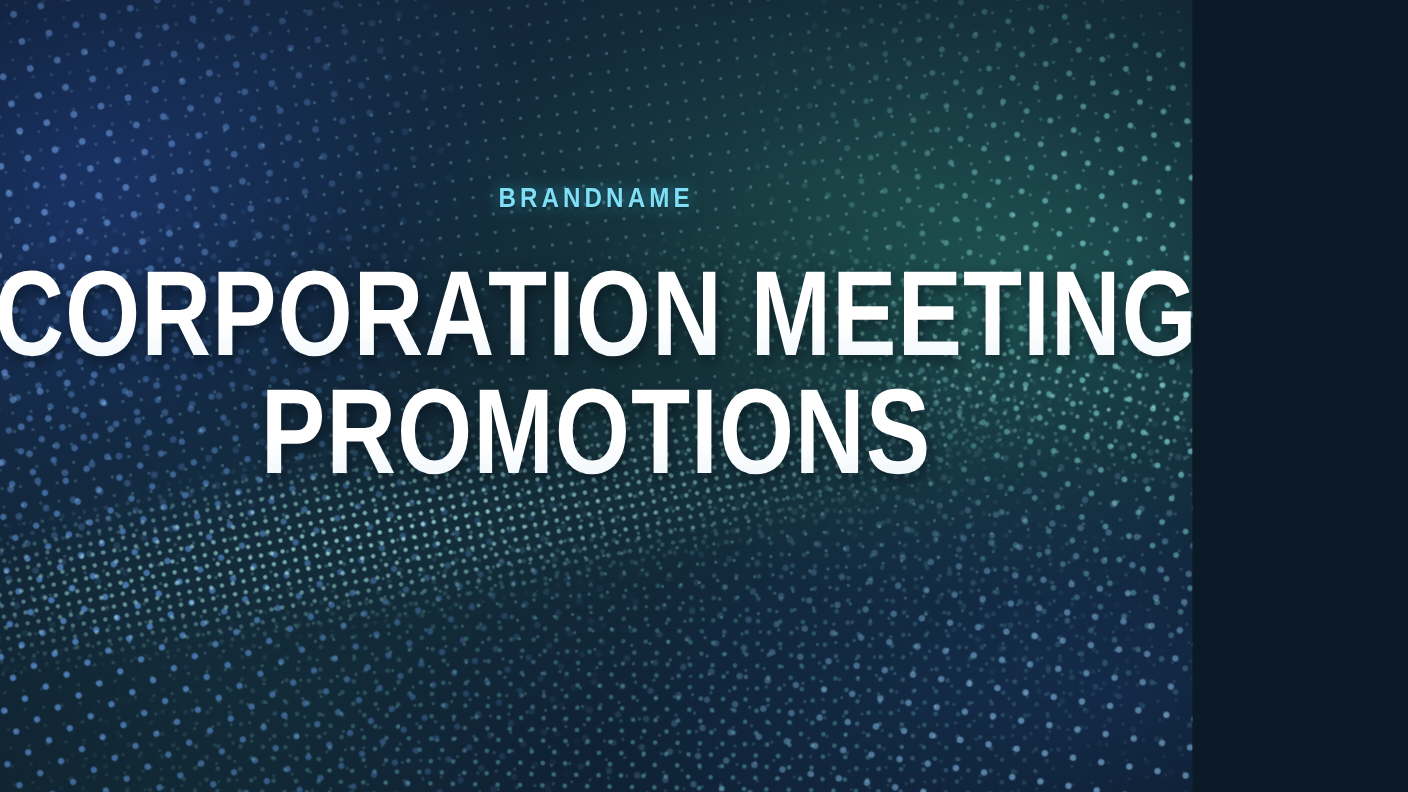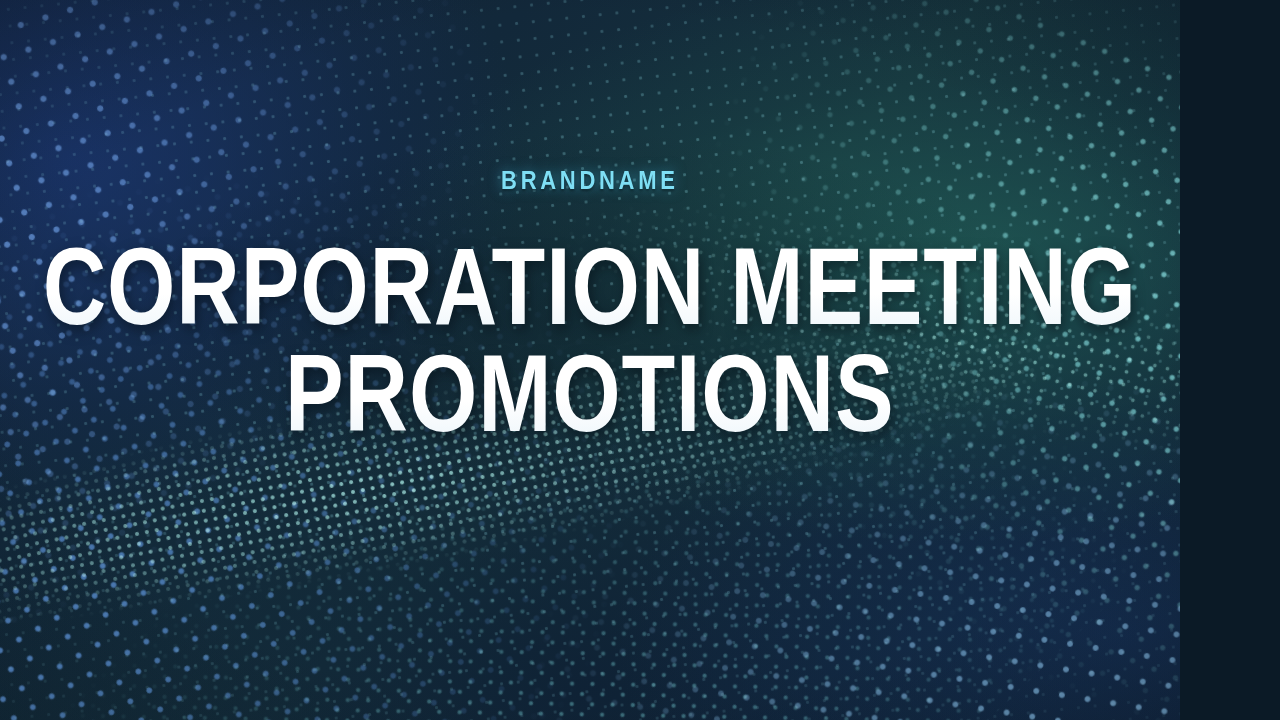--- a/index.html
+++ b/index.html
@@ -6,21 +6,21 @@
   * { margin:0; padding:0; box-sizing:border-box; }
   html, body {
     width:1280px; height:720px;
     overflow:hidden;
     background:#0b1a26;
     font-family:"Liberation Sans", sans-serif;
   }
 
   #slide {
     position:relative;
-    width:1180px; height:720px;
+    width:1084px; height:720px;
     overflow:hidden;
     background:#112432;
   }
 
   
   .bg-layer { position:absolute; inset:0; }
 
   
   .bg-base {
     background:

